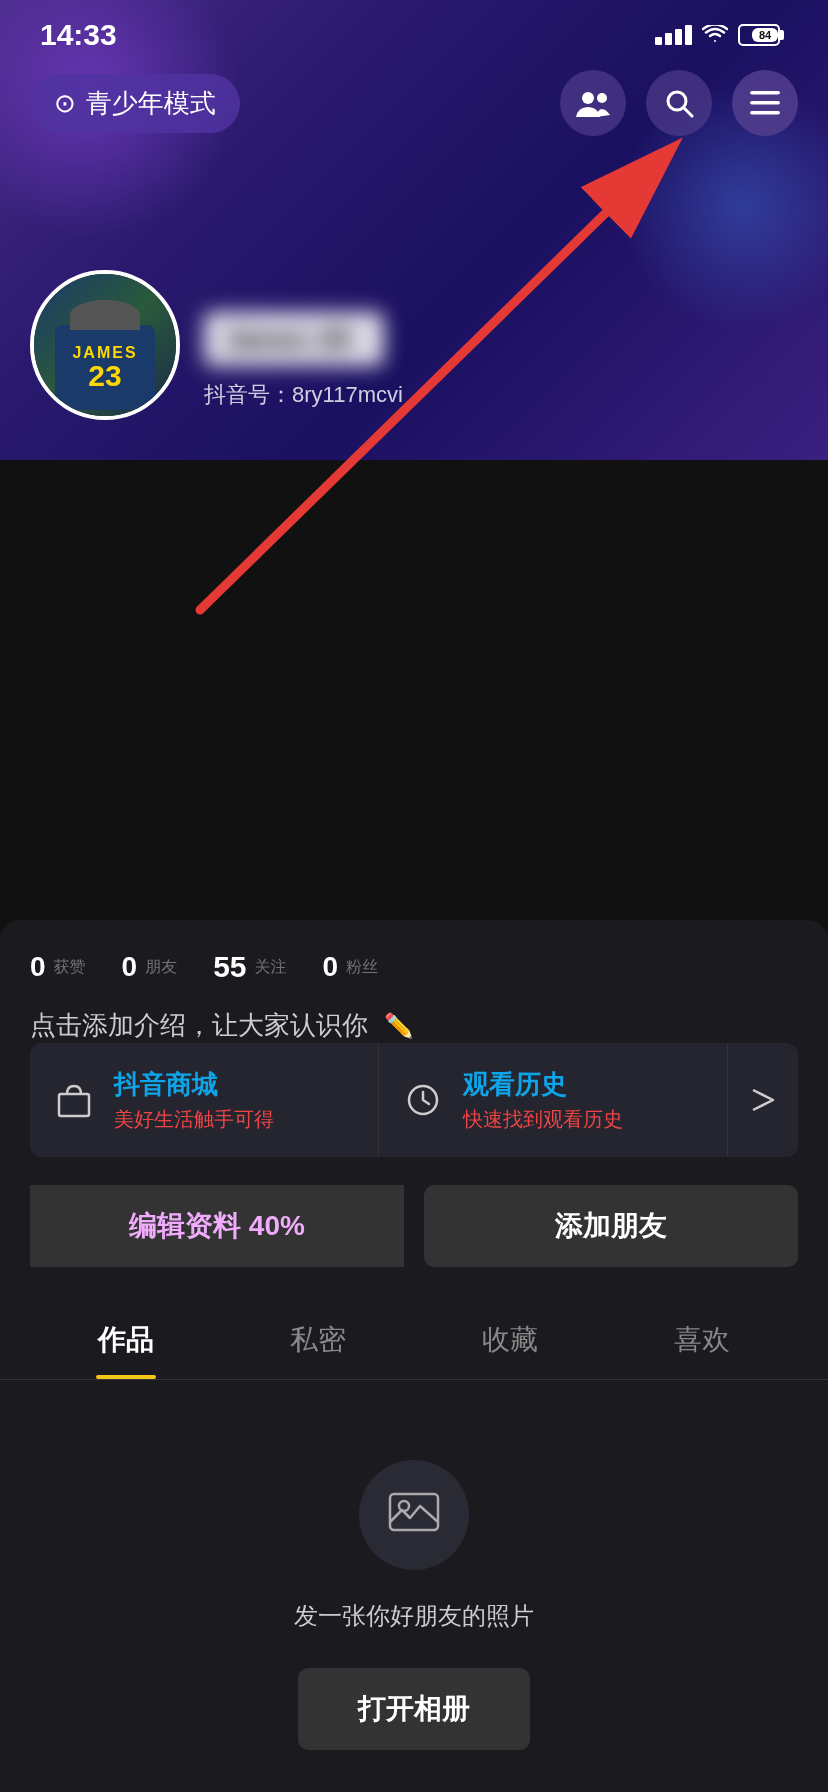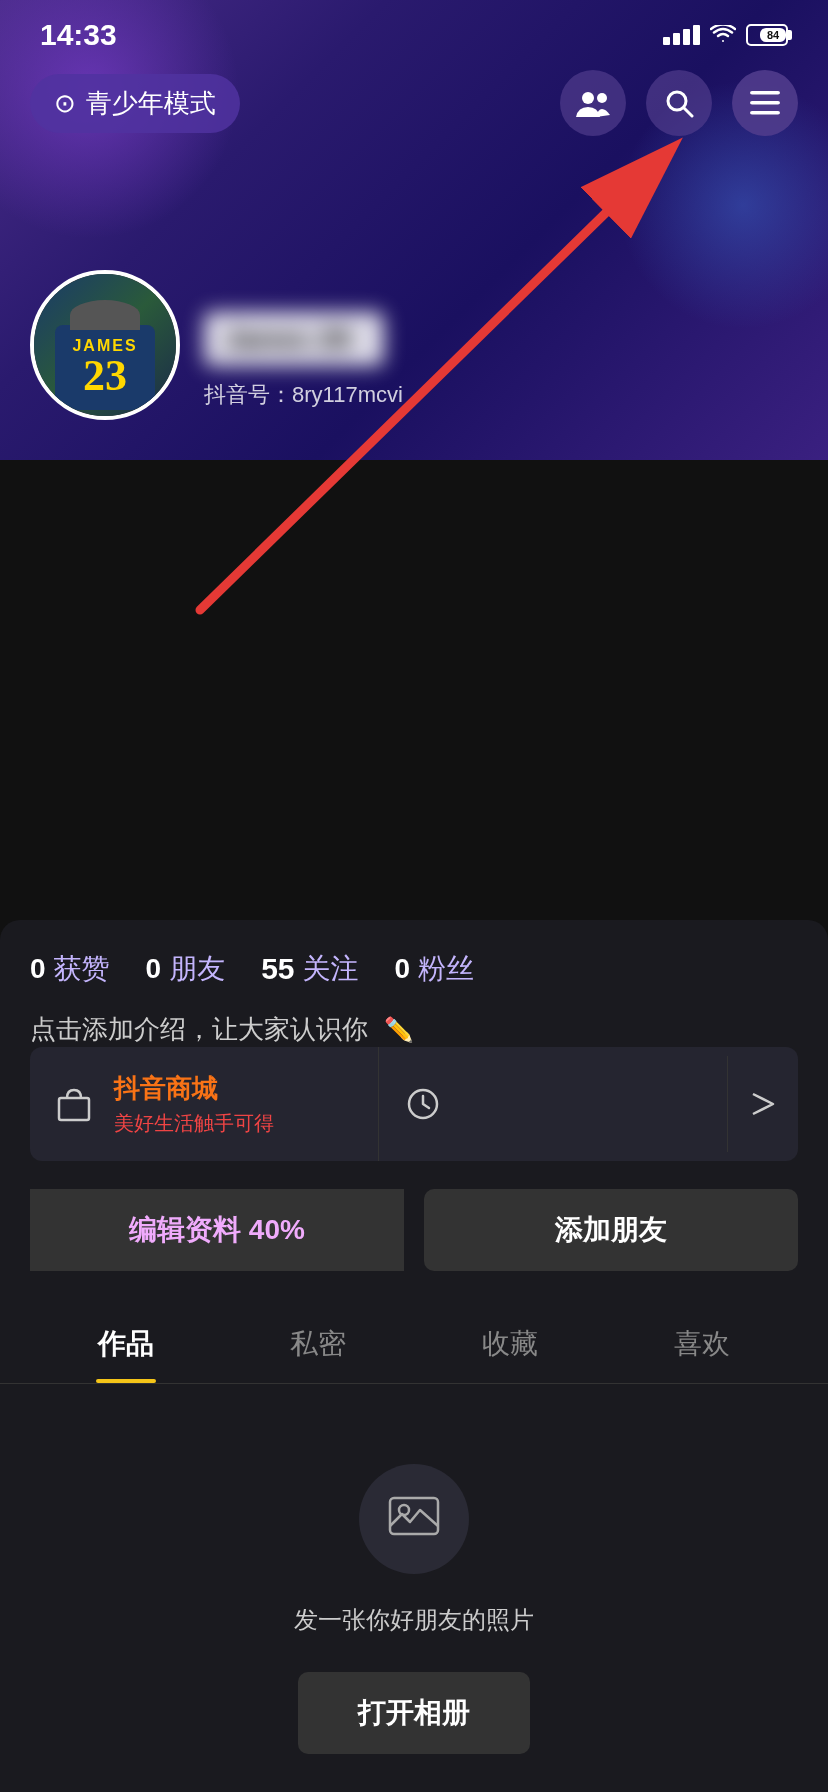--- a/index.html
+++ b/index.html
@@ -14,21 +14,21 @@
     }
 
     
     .status-bar {
       display: flex;
       justify-content: space-between;
       align-items: center;
       padding: 18px 40px 10px;
       background: transparent;
       position: absolute;
-      top: 0; left: 0; right: 0;
+      top: 0; left: 0; right: 8px;
       z-index: 10;
     }
     .status-time {
       font-size: 30px;
       font-weight: 600;
       color: #fff;
     }
     .status-icons {
       display: flex;
       align-items: center;
@@ -178,22 +178,22 @@
       gap: 8px;
       margin-right: 36px;
       color: #fff;
       font-size: 26px;
     }
     .stat-num {
       font-weight: 700;
       font-size: 28px;
     }
     .stat-label {
-      color: #c4b5fd;
-      font-size: 28px;
+      color: #737373;
+      font-size: 16px;
     }
 
     
     .bio-row {
       display: flex;
       align-items: center;
       gap: 16px;
       color: #ccc;
       font-size: 26px;
     }
@@ -243,21 +243,21 @@
       justify-content: center;
     }
     .quick-link-icon {
       width: 48px; height: 48px;
       color: #ccc;
       font-size: 32px;
       display: flex; align-items: center; justify-content: center;
     }
     .quick-link-text .title {
       font-size: 26px;
-      color: #f97316;
+      color: #0ea5e9;
       font-weight: 600;
       margin-bottom: 4px;
     }
     .quick-link-text .subtitle {
       font-size: 20px;
       color: #ef4444;
     }
 
     
     .action-buttons {
@@ -469,21 +469,21 @@
 
   <div style="position:absolute; bottom:40px; left:30px; right:30px; display:flex; align-items:flex-end; gap:24px;">
     <div class="avatar-wrap">
       <div class="avatar-img">
         <div style="display:flex; flex-direction:column; align-items:center; padding-top:20px;">
 
           <div style="width:70px;height:30px;background:#555;border-radius:50% 50% 0 0;margin-bottom:-5px;z-index:2;position:relative;"></div>
 
           <div style="width:100px;height:85px;background:#1a3a6a;border-radius:8px 8px 0 0;display:flex;flex-direction:column;align-items:center;justify-content:center;position:relative;">
             <div style="color:#ffd700;font-size:16px;font-weight:900;letter-spacing:2px;line-height:1;text-align:right;">JAMES</div>
-            <div style="color:#ffd700;font-size:44px;font-weight:900;line-height:1;font-family:Liberation Serif, serif;">23</div>
+            <div style="color:#ffd700;font-size:30px;font-weight:900;line-height:1;">23</div>
           </div>
         </div>
       </div>
     </div>
     <div style="flex:1; padding-bottom:10px;">
       <div style="background:rgba(255,255,255,0.85);border-radius:8px;padding:10px 20px;display:inline-block;min-width:180px;margin-bottom:14px;filter:blur(10px);">
         <span style="font-size:30px;font-weight:700;color:#222;">Janes 29</span>
       </div>
       <div style="color:rgba(255,255,255,0.8);font-size:22px;">抖音号：8ry117mcvi</div>
     </div>
@@ -539,20 +539,24 @@
         <div class="title">抖音商城</div>
         <div class="subtitle">美好生活触手可得</div>
       </div>
     </div>
     <div class="quick-link-item">
       <div class="quick-link-icon">
         <svg width="36" height="36" viewBox="0 0 36 36" fill="none">
           <circle cx="18" cy="18" r="14" stroke="#ccc" stroke-width="2.5"></circle>
           <path d="M18 10 L18 18 L24 22" stroke="#ccc" stroke-width="2.5" stroke-linecap="round" stroke-linejoin="round"></path>
         </svg>
+      </div>
+      <div class="quick-link-text">
+        <div class="title">观看历史</div>
+        <div class="subtitle">快速找到观看历史</div>
       </div>
     </div>
     <div class="quick-link-item">
       <svg width="30" height="30" viewBox="0 0 30 30" fill="none">
         <path d="M5 5 L25 15 L5 25" stroke="#ccc" stroke-width="2.5" stroke-linejoin="round" fill="none"></path>
         <line x1="25" y1="15" x2="28" y2="15" stroke="none"></line>
       </svg>
     </div>
   </div>
 

